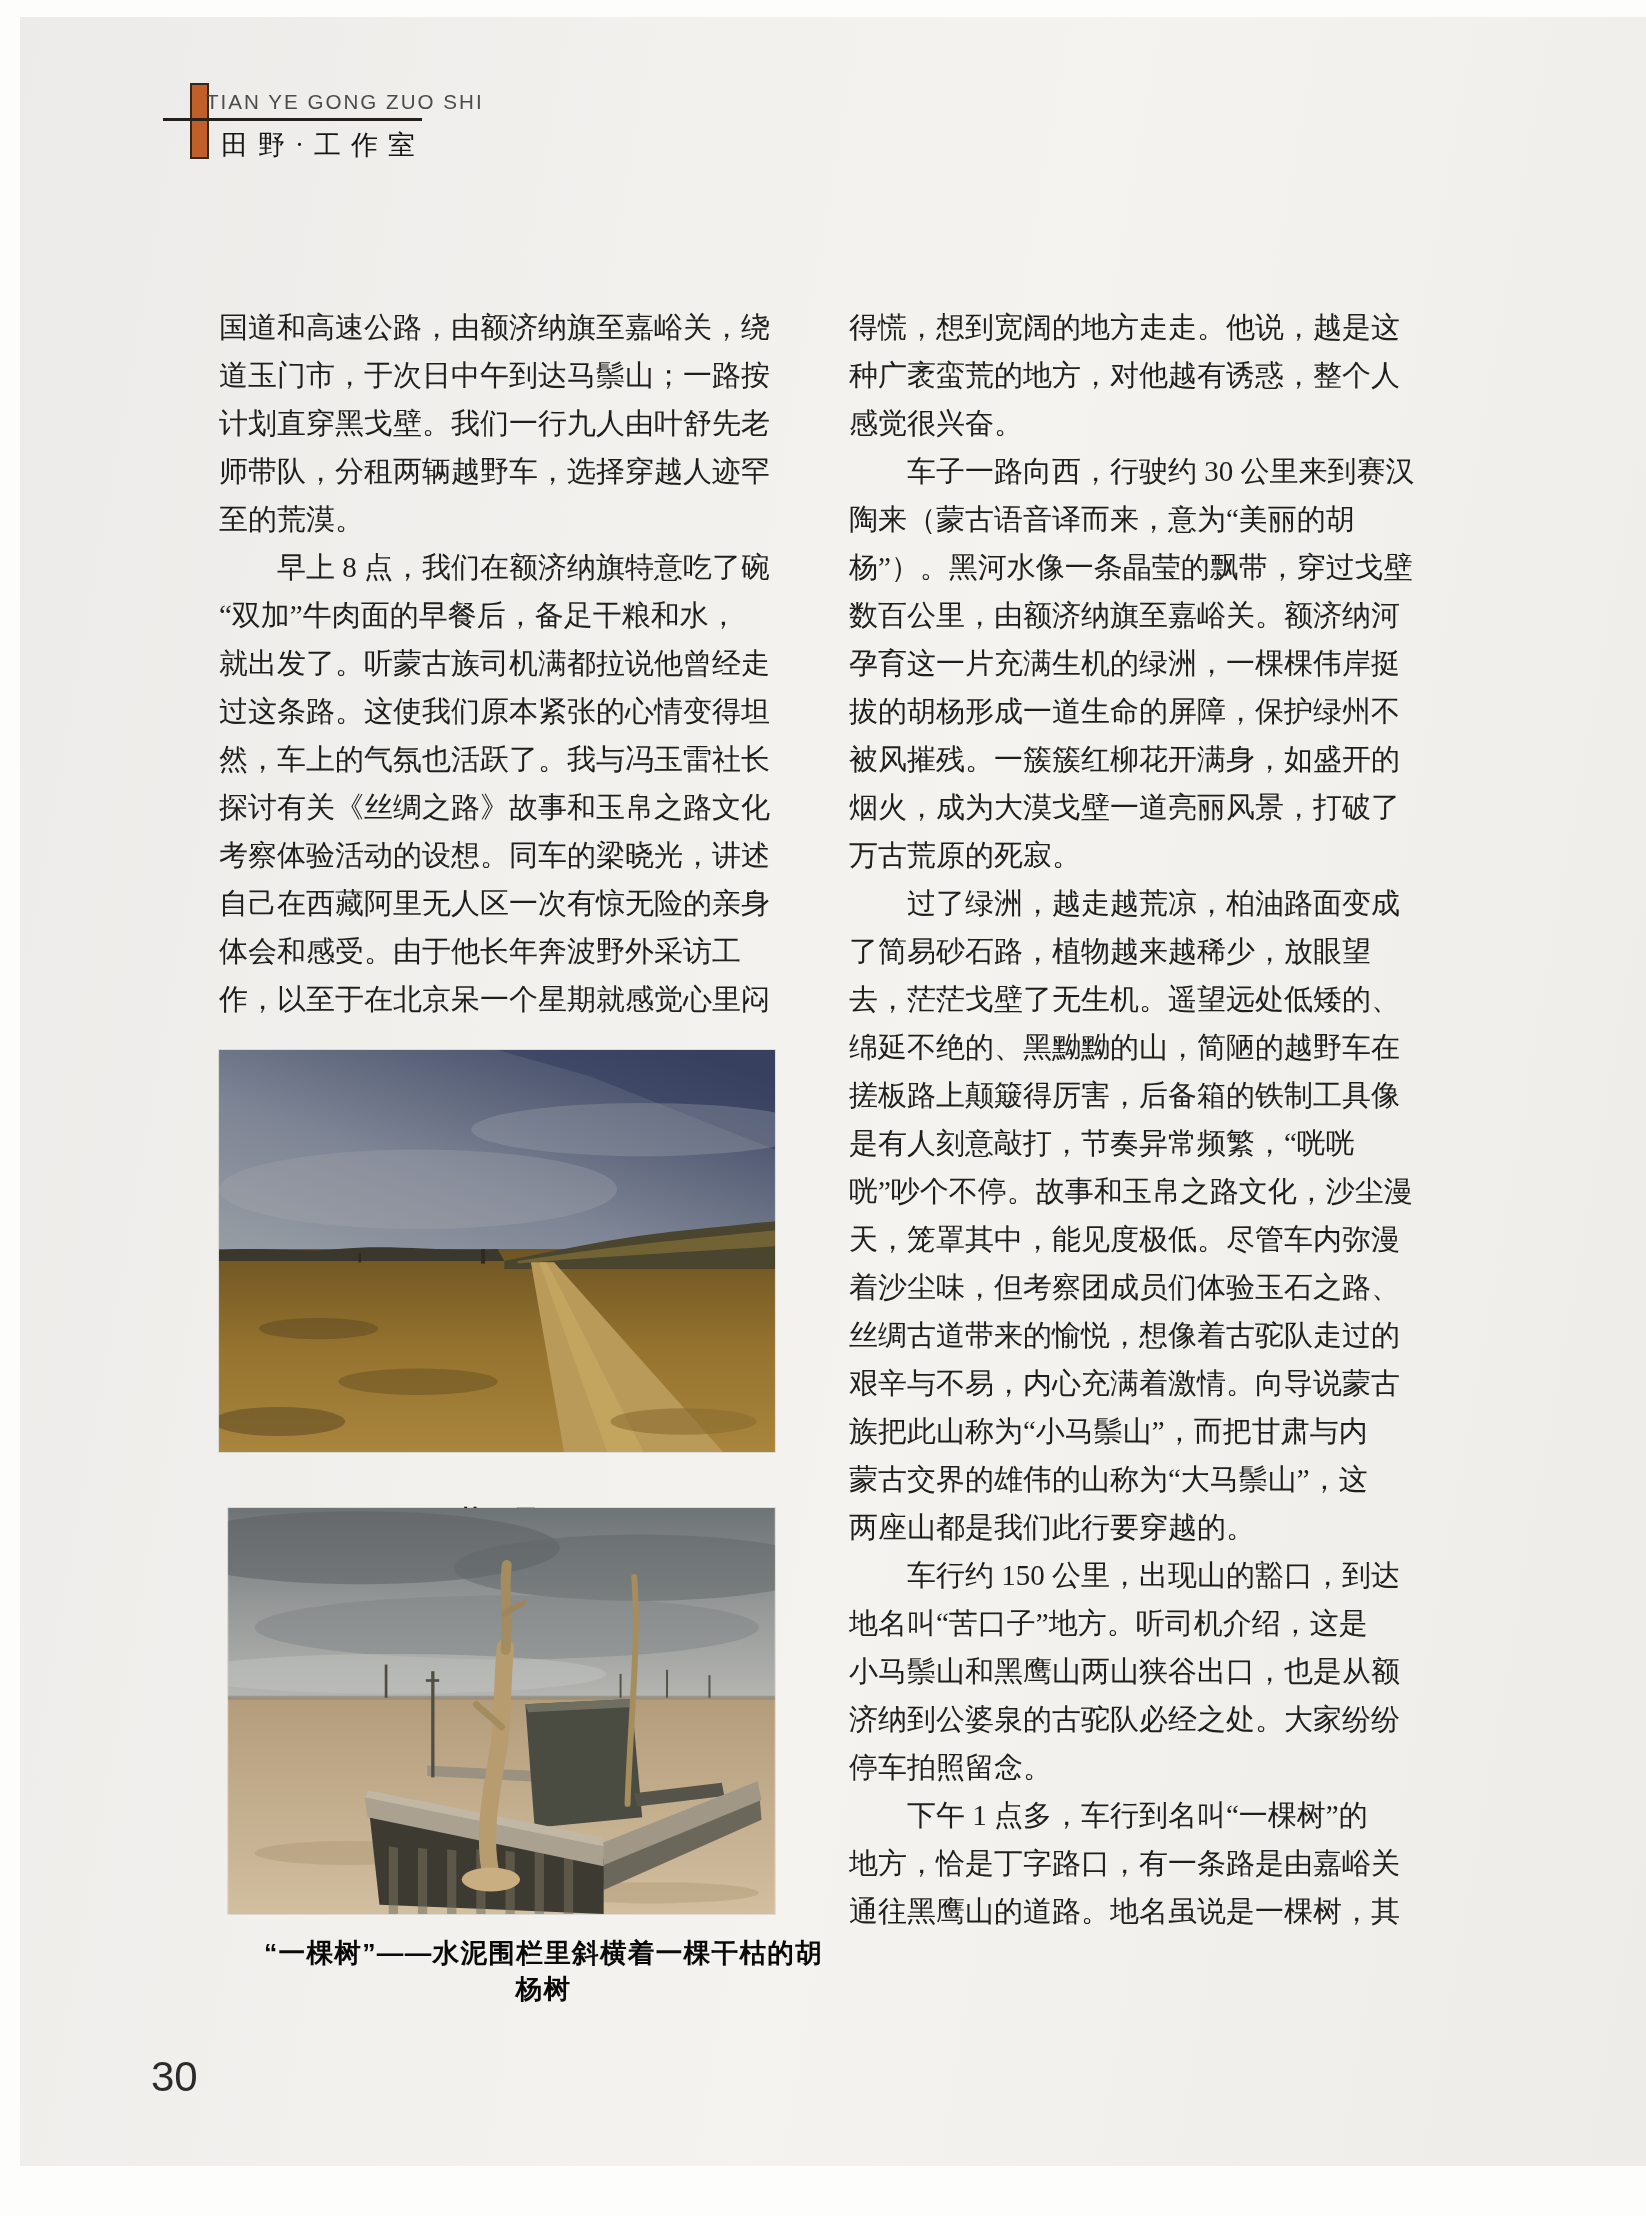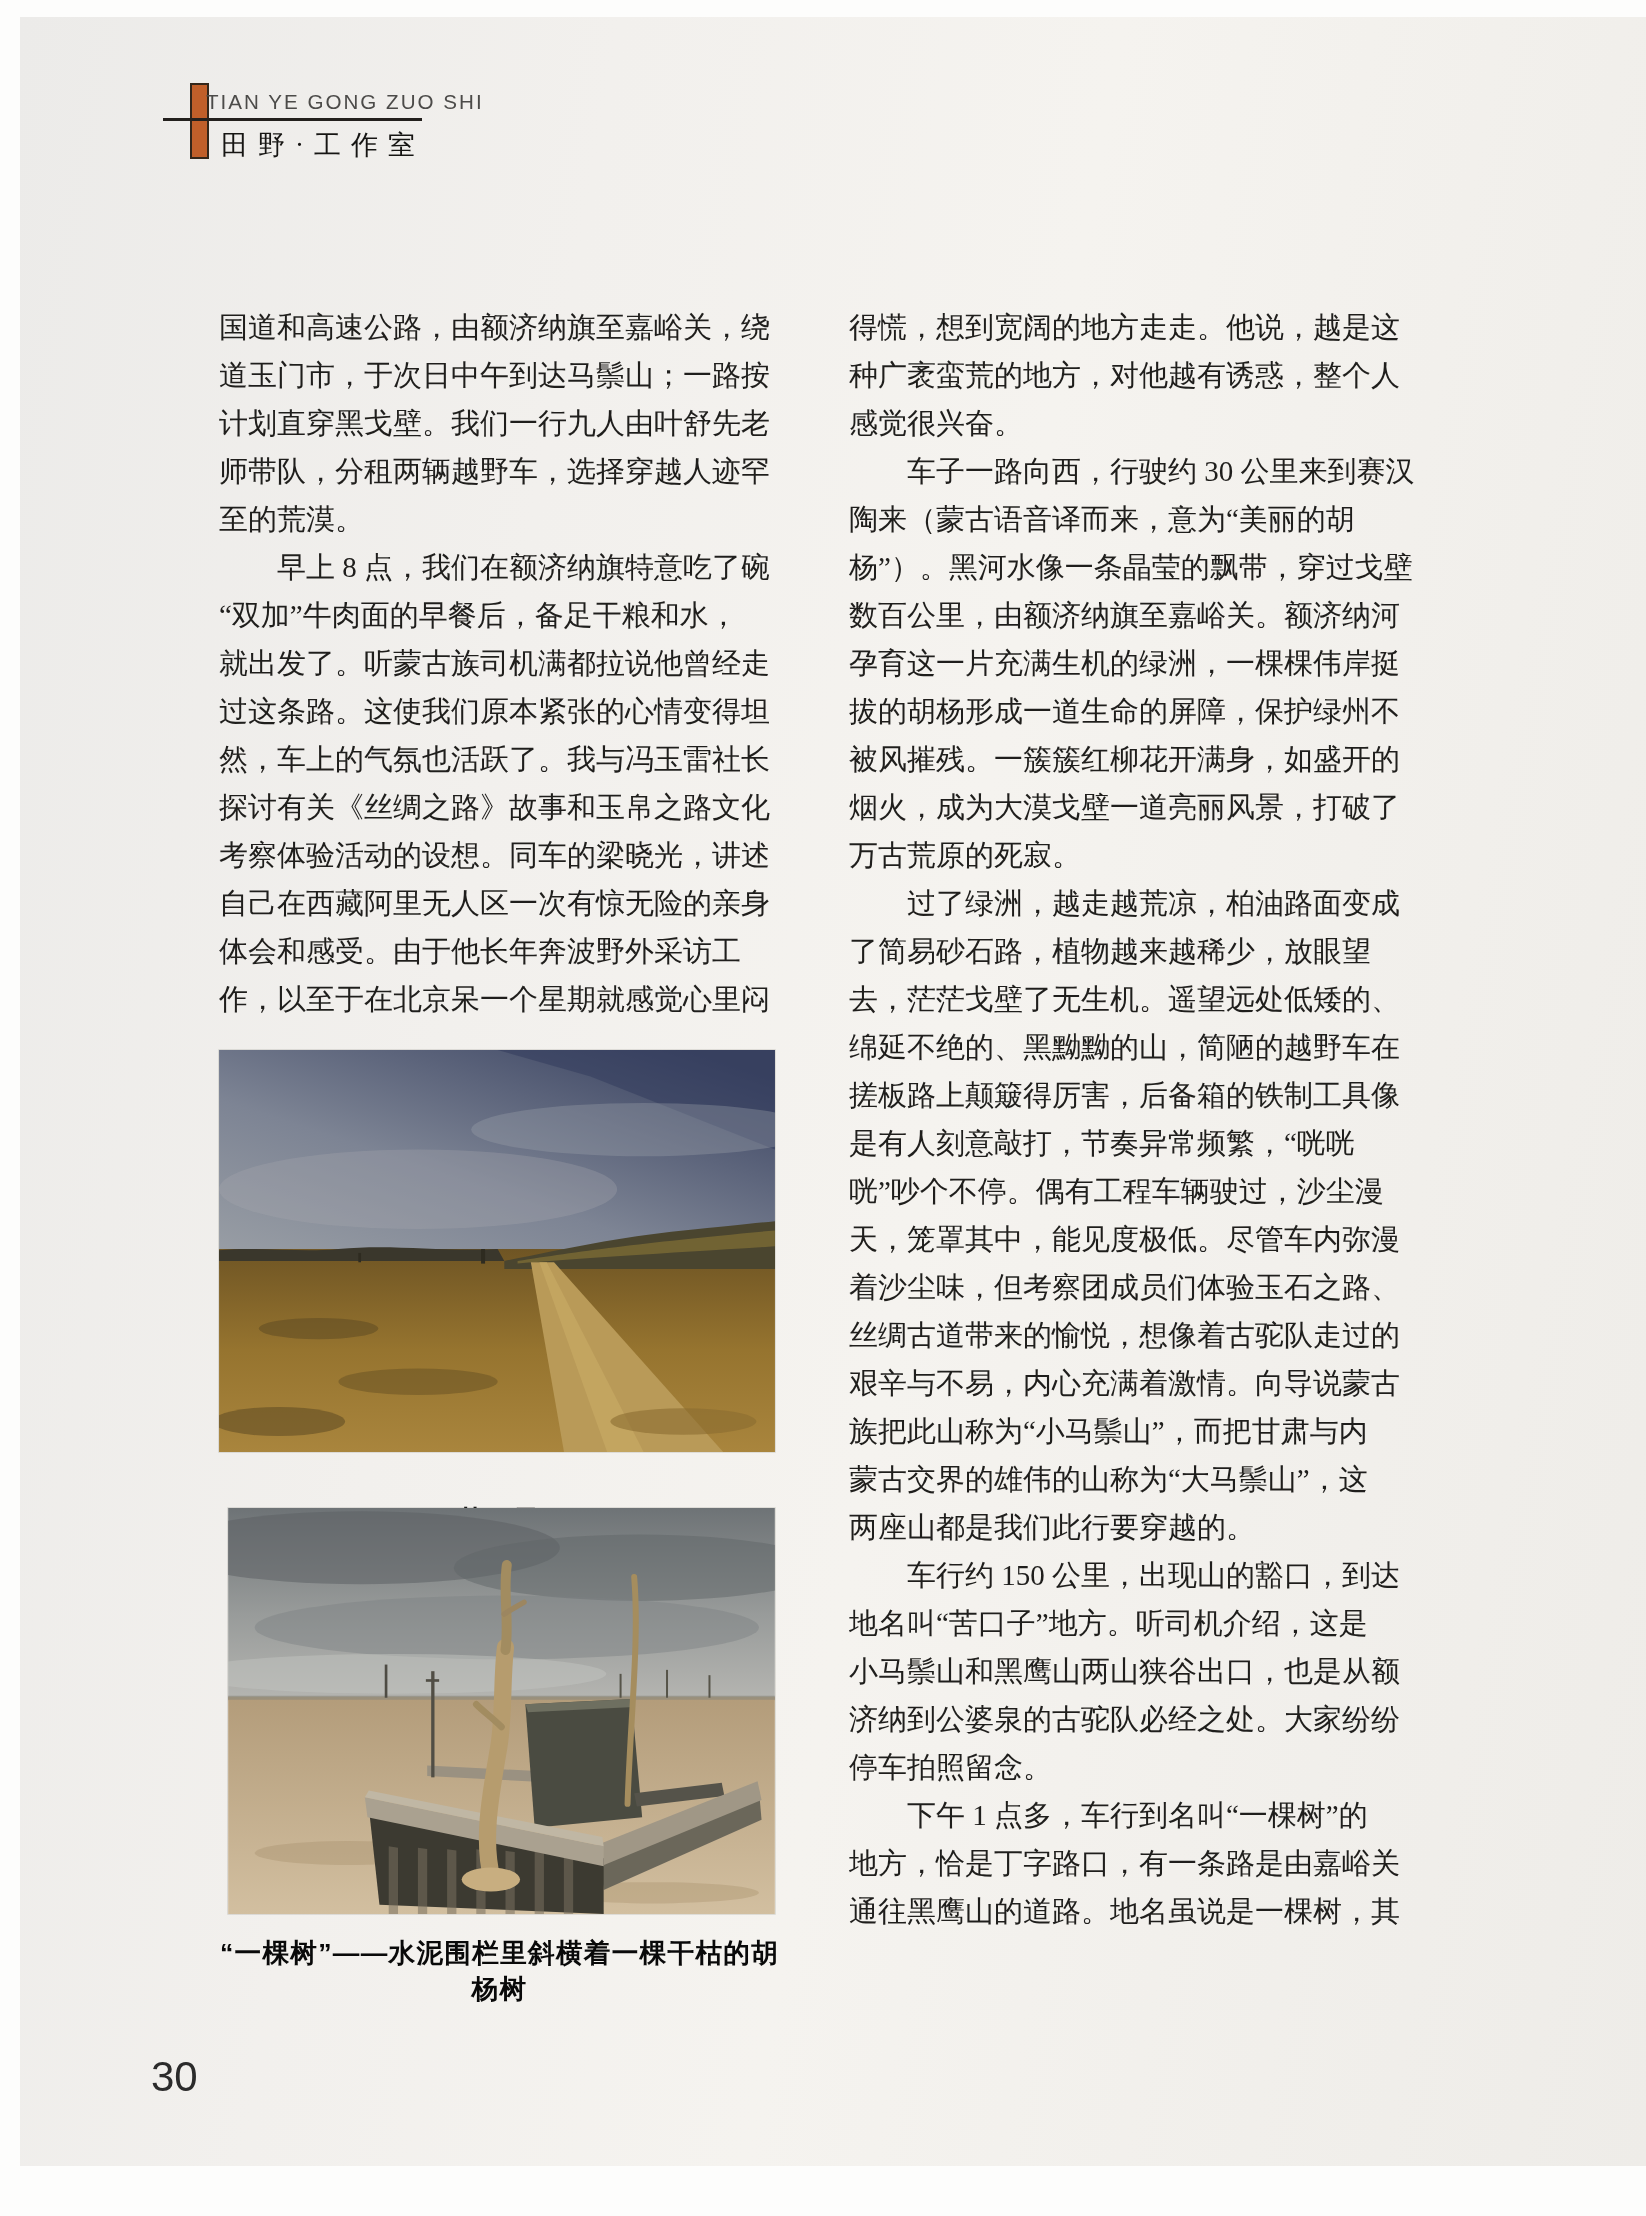--- a/index.html
+++ b/index.html
@@ -43,21 +43,21 @@
   .fig{position:absolute;box-shadow:0 0 0 0.7px rgba(120,115,105,.25);}
   .fig svg{display:block;}
   .fig1{left:199px;top:1033px;width:556px;height:402px;}
   .fig2{left:208px;top:1491px;width:547px;height:406px;}
   .caption{
     position:absolute;left:199px;width:561px;text-align:center;
     font-family:"Liberation Sans",sans-serif;font-weight:bold;
     font-size:26.6px;color:#090909;letter-spacing:1.3px;
   }
   .cap1{top:1453px;margin-top:32px;}
-  .cap2{top:1918px;}
+  .cap2{top:1918px;margin-left:44px;}
   
   .pagenum{
     position:absolute;left:131px;top:2036px;
     font-family:"Liberation Sans",sans-serif;font-size:42px;color:#2b2b2b;
   }
 </style>
 </head>
 <body>
 
 <div class="page">
@@ -98,21 +98,21 @@
       <div class="tline">拔的胡杨形成一道生命的屏障，保护绿州不</div>
       <div class="tline">被风摧残。一簇簇红柳花开满身，如盛开的</div>
       <div class="tline">烟火，成为大漠戈壁一道亮丽风景，打破了</div>
       <div class="tline">万古荒原的死寂。</div>
       <div class="tline">　　过了绿洲，越走越荒凉，柏油路面变成</div>
       <div class="tline">了简易砂石路，植物越来越稀少，放眼望</div>
       <div class="tline">去，茫茫戈壁了无生机。遥望远处低矮的、</div>
       <div class="tline">绵延不绝的、黑黝黝的山，简陋的越野车在</div>
       <div class="tline">搓板路上颠簸得厉害，后备箱的铁制工具像</div>
       <div class="tline">是有人刻意敲打，节奏异常频繁，“咣咣</div>
-      <div class="tline">咣”吵个不停。偶有工程车辆驶过，沙尘漫</div>
+      <div class="tline">咣”吵个不停。故事和玉帛之路文化，沙尘漫</div>
       <div class="tline">天，笼罩其中，能见度极低。尽管车内弥漫</div>
       <div class="tline">着沙尘味，但考察团成员们体验玉石之路、</div>
       <div class="tline">丝绸古道带来的愉悦，想像着古驼队走过的</div>
       <div class="tline">艰辛与不易，内心充满着激情。向导说蒙古</div>
       <div class="tline">族把此山称为“小马鬃山”，而把甘肃与内</div>
       <div class="tline">蒙古交界的雄伟的山称为“大马鬃山”，这</div>
       <div class="tline">两座山都是我们此行要穿越的。</div>
       <div class="tline">　　车行约 150 公里，出现山的豁口，到达</div>
       <div class="tline">地名叫“苦口子”地方。听司机介绍，这是</div>
       <div class="tline">小马鬃山和黑鹰山两山狭谷出口，也是从额</div>

